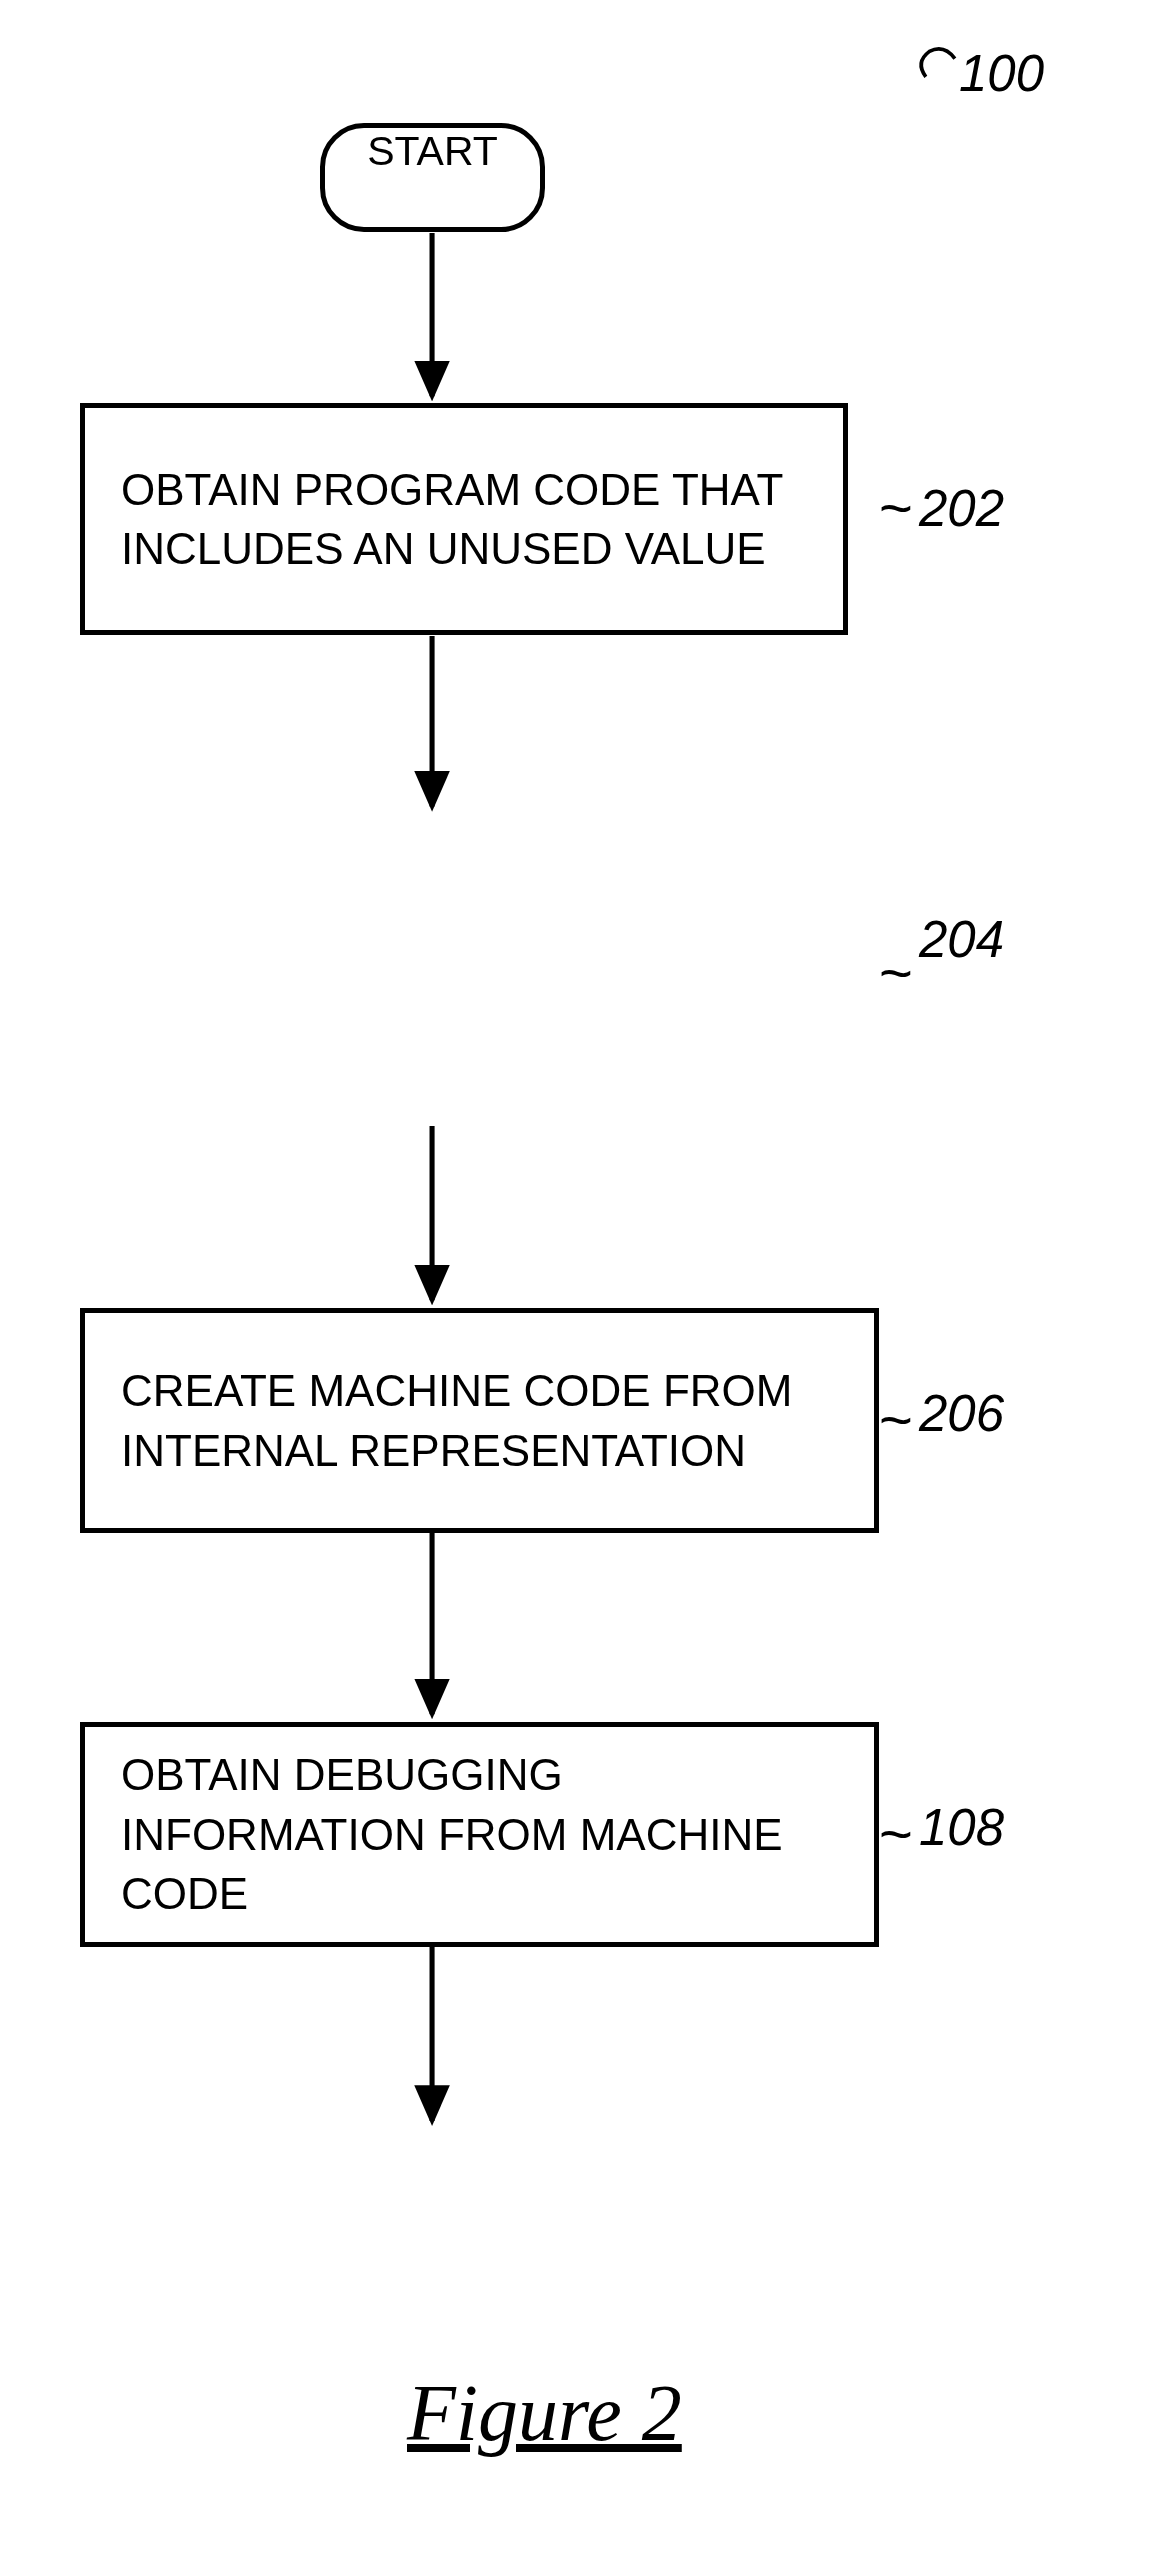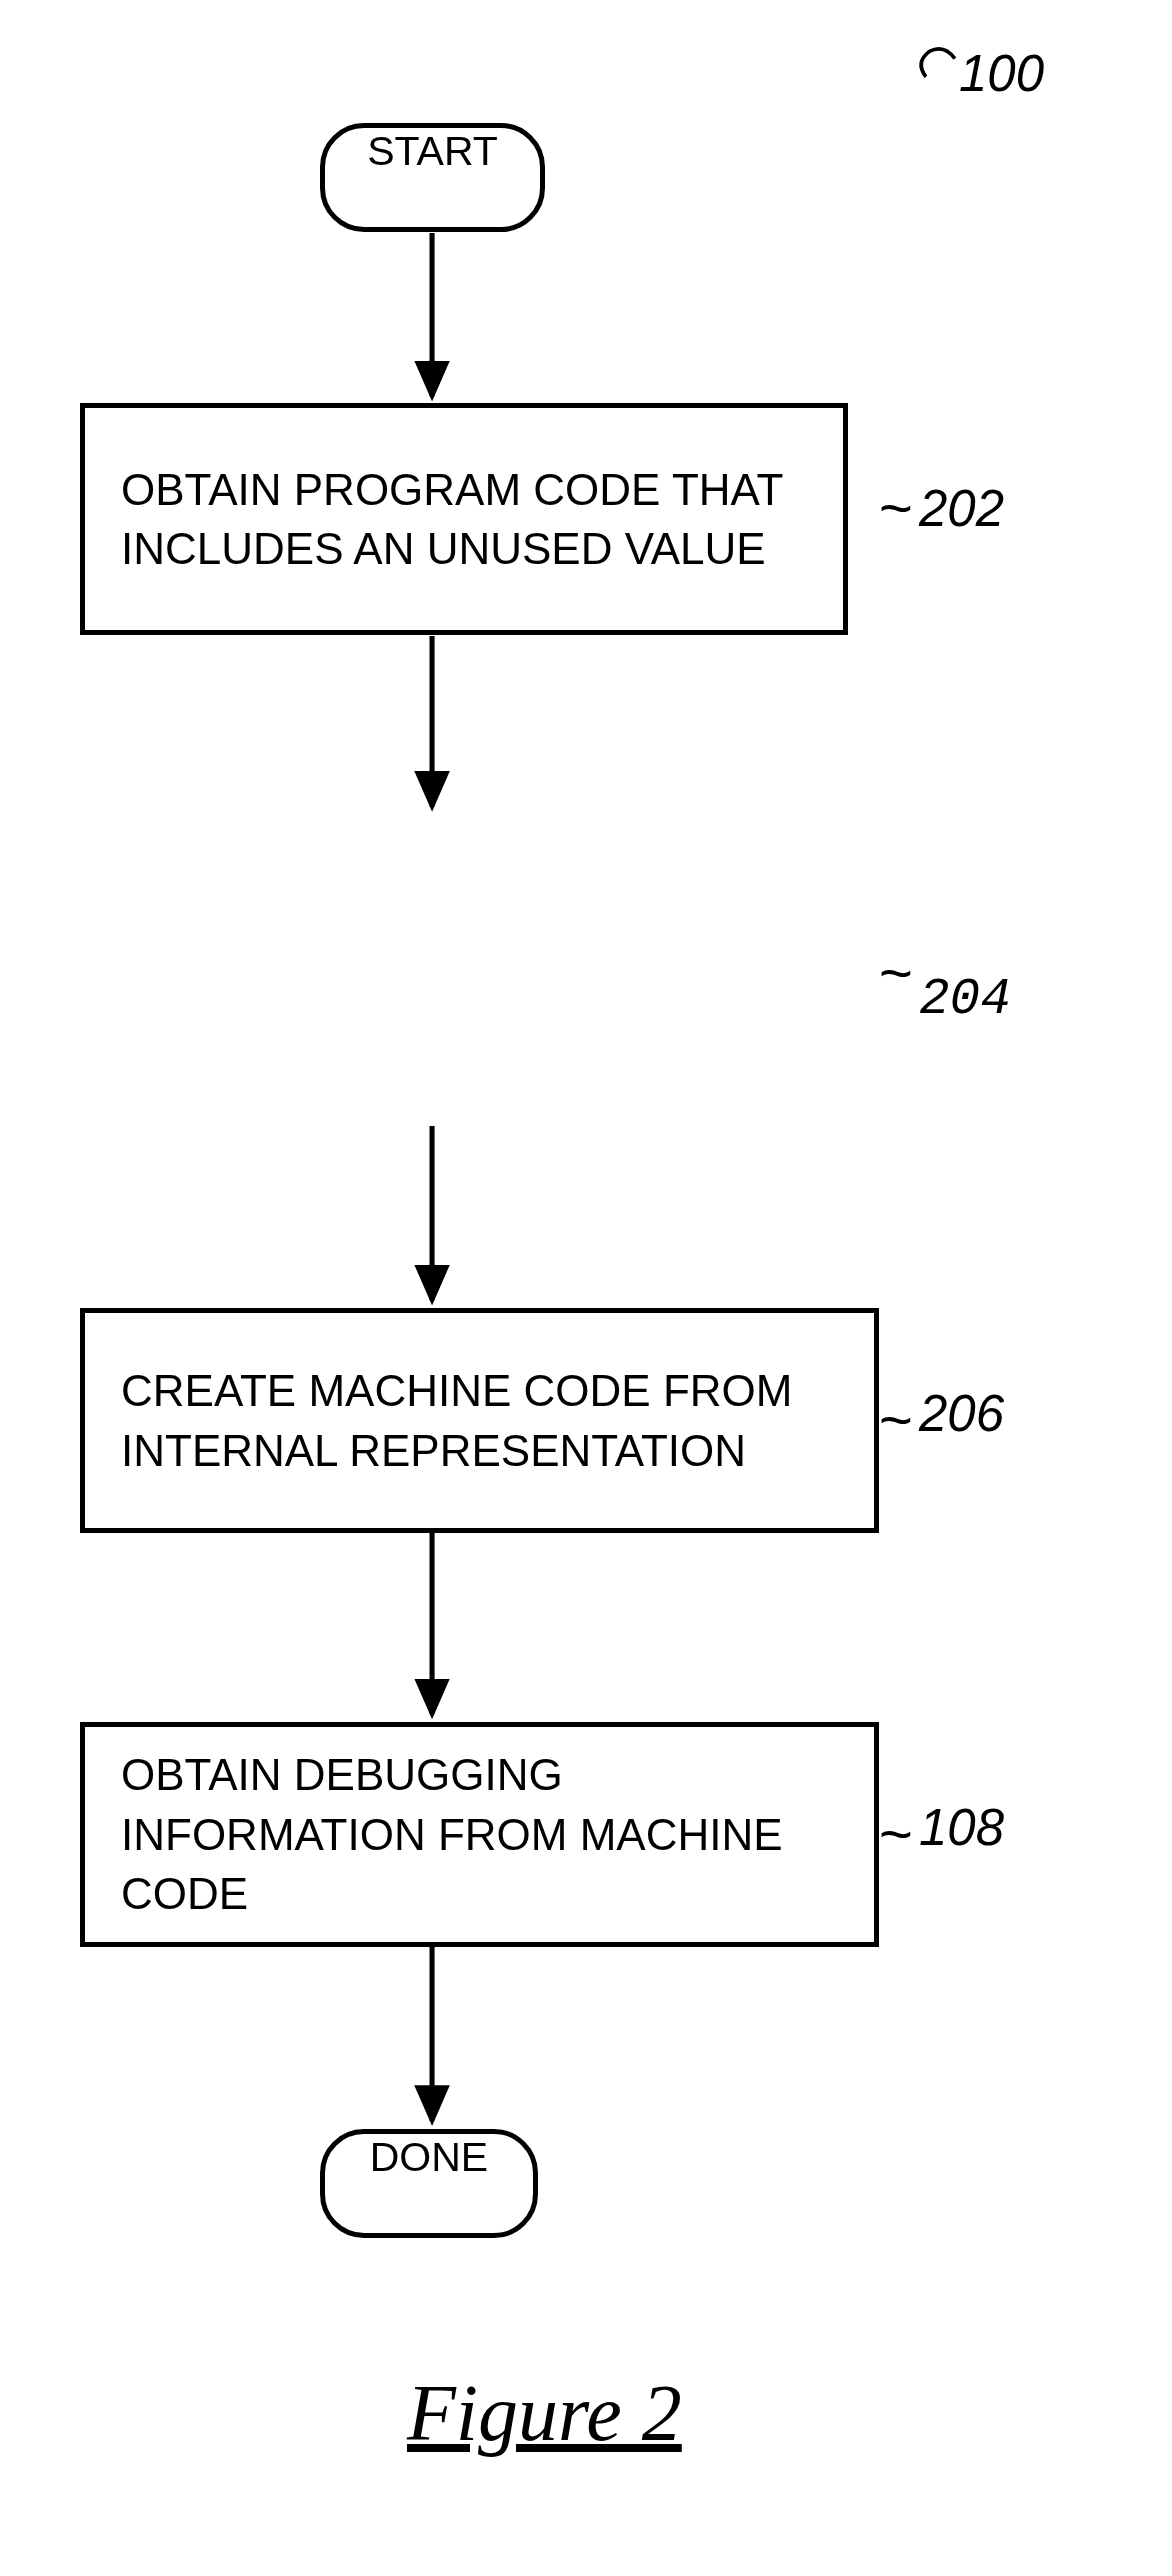--- a/index.html
+++ b/index.html
@@ -79,37 +79,34 @@
     <span>START</span>
   </div>
 
   <div class="process" style="left:80px; top:403px; width:768px; height:232px;">
     <span>OBTAIN PROGRAM CODE THAT INCLUDES AN UNUSED VALUE</span>
   </div>
   <div class="tilde" style="left:879px; top:479px;">~</div>
   <div class="ref-label" style="left:919px; top:479px;">202</div>
 
   <div class="tilde" style="left:879px; top:944px;">~</div>
-  <div class="ref-label" style="left:919px; top:971px;font-family:Liberation Mono, monospace;">204</div>
+  <div class="ref-label" style="left:919px; top:910px;">204</div>
 
   <div class="process" style="left:80px; top:1308px; width:799px; height:225px;">
     <span>CREATE MACHINE CODE FROM INTERNAL REPRESENTATION</span>
   </div>
   <div class="tilde" style="left:879px; top:1391px;">~</div>
   <div class="ref-label" style="left:919px; top:1384px;">206</div>
 
   <div class="process" style="left:80px; top:1722px; width:799px; height:225px;">
     <span>OBTAIN DEBUGGING INFORMATION FROM MACHINE CODE</span>
   </div>
   <div class="tilde" style="left:879px; top:1805px;">~</div>
   <div class="ref-label" style="left:919px; top:1798px;">108</div>
 
-  <div class="terminator" style="left:320px; top:2129px; width:218px; height:109px;">
-    <span>DONE</span>
-  </div>
 
   <div class="caption" style="left:407px; top:2368px;text-decoration:underline;">Figure 2</div>
 
   <svg class="overlay" viewBox="0 0 1614 3546" width="1172" height="2576">
     <defs>
       <marker id="arrowhead" markerWidth="8" markerHeight="7" refX="7" refY="3.5" orient="auto">
         <polygon points="0 0, 8 3.5, 0 7" fill="#000"></polygon>
       </marker>
     </defs>
 

